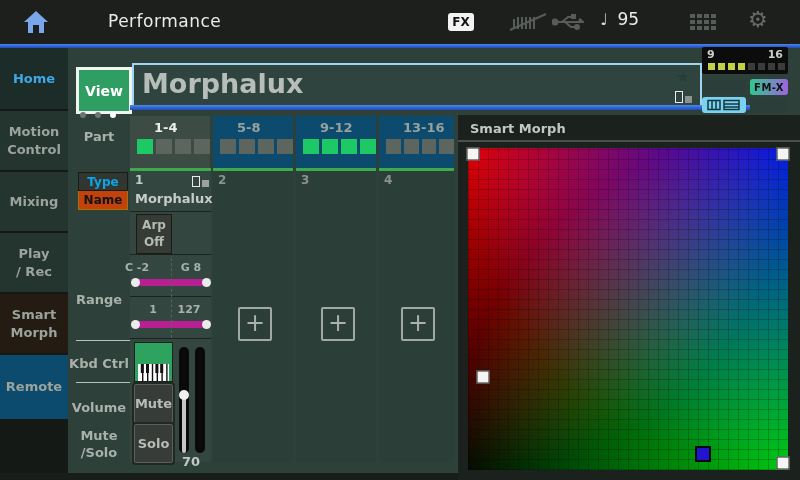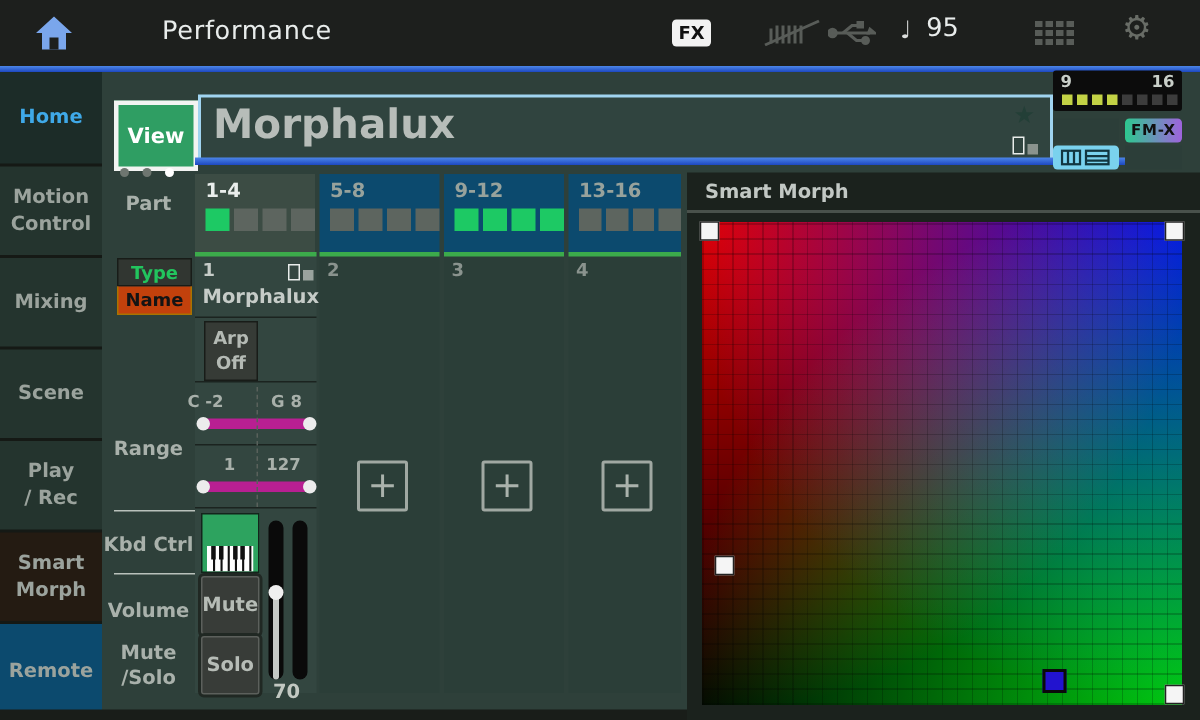--- a/index.html
+++ b/index.html
@@ -55,28 +55,28 @@
   .fmx-badge{position:absolute;left:750px;top:79px;width:38px;height:16px;border-radius:3px;
              background:linear-gradient(90deg,#2dc98f,#9f63dd);display:flex;align-items:center;justify-content:center;
              font-size:10px;font-weight:800;color:#101010;letter-spacing:.5px;}
   .kbd-cell{position:absolute;left:702px;top:97px;width:44px;height:16px;background:#7ad2ee;border-radius:3px;
             display:flex;align-items:center;justify-content:center;}
   
   .lbl{position:absolute;left:68px;width:62px;text-align:center;color:#a9b1ab;font-size:13px;
        font-weight:700;white-space:pre-line;line-height:1.3;}
   .lbl-line{position:absolute;left:76px;width:54px;height:1px;background:#b9c1bb;}
   .tn-toggle{position:absolute;left:78px;top:172px;width:50px;}
-  .tn-type{height:17px;background:#313631;border:1px solid #181c18;color:#22c55e;font-size:12px;font-weight:700;
+  .tn-type{height:17px;background:#313631;border:1px solid #181c18;color:#0ea5e9;font-size:12px;font-weight:700;
            display:flex;align-items:center;justify-content:center;}
   .tn-name{height:18px;background:#c2410c;border:1px solid #a87400;border-top:none;color:#141414;font-size:12px;
            font-weight:800;display:flex;align-items:center;justify-content:center;}
   
   .ptab{position:absolute;top:116px;height:52px;background:#0c4a6e;}
   .ptab.selected{background:#3c4c44;}
-  .ptab .tlab{margin:4px 0 0 7px;font-size:13px;font-weight:700;color:#97a29c;}
+  .ptab .tlab{margin:4px 0 0 24px;font-size:13px;font-weight:700;color:#97a29c;}
   .ptab.selected .tlab{color:#eaeeec;}
   .ptab .leds{display:flex;gap:3px;margin:4px 0 0 7px;}
   .led{width:16px;height:15px;background:#5d655f;}
   .led.on{background:#1dc964;}
   
   .pcol{position:absolute;top:168px;height:294px;background:#2b3e38;border-top:3px solid #3cab4b;box-sizing:border-box;}
   .pcol.first{background:#334640;}
   .pnum{position:absolute;font-size:12px;font-weight:700;color:#8a938e;}
   .p1num{position:absolute;left:135px;top:173px;font-size:12px;font-weight:700;color:#c6ccc8;}
   .p1icon{position:absolute;left:192px;top:176px;display:flex;gap:2px;align-items:flex-end;}
@@ -190,23 +190,20 @@
   <div class="sidebar">
     <div class="side-tab selected" style="height:61px;">
       <span class="side-label">Home</span>
       </div>
     <div class="side-tab" style="height:59px;">
       <span class="side-label">Motion
 Control</span>
       </div>
     <div class="side-tab" style="height:59px;">
       <span class="side-label">Mixing</span>
-      </div>
-    <div class="side-tab" style="height:59px;">
-      <span class="side-label">Scene</span>
       </div>
     <div class="side-tab" style="height:59px;">
       <span class="side-label">Play
 / Rec</span>
       </div>
     <div class="side-tab active" style="height:59px;">
       <span class="side-label">Smart
 Morph</span>
       </div>
     <div class="side-tab gray" style="height:64px;margin-bottom:0;">

